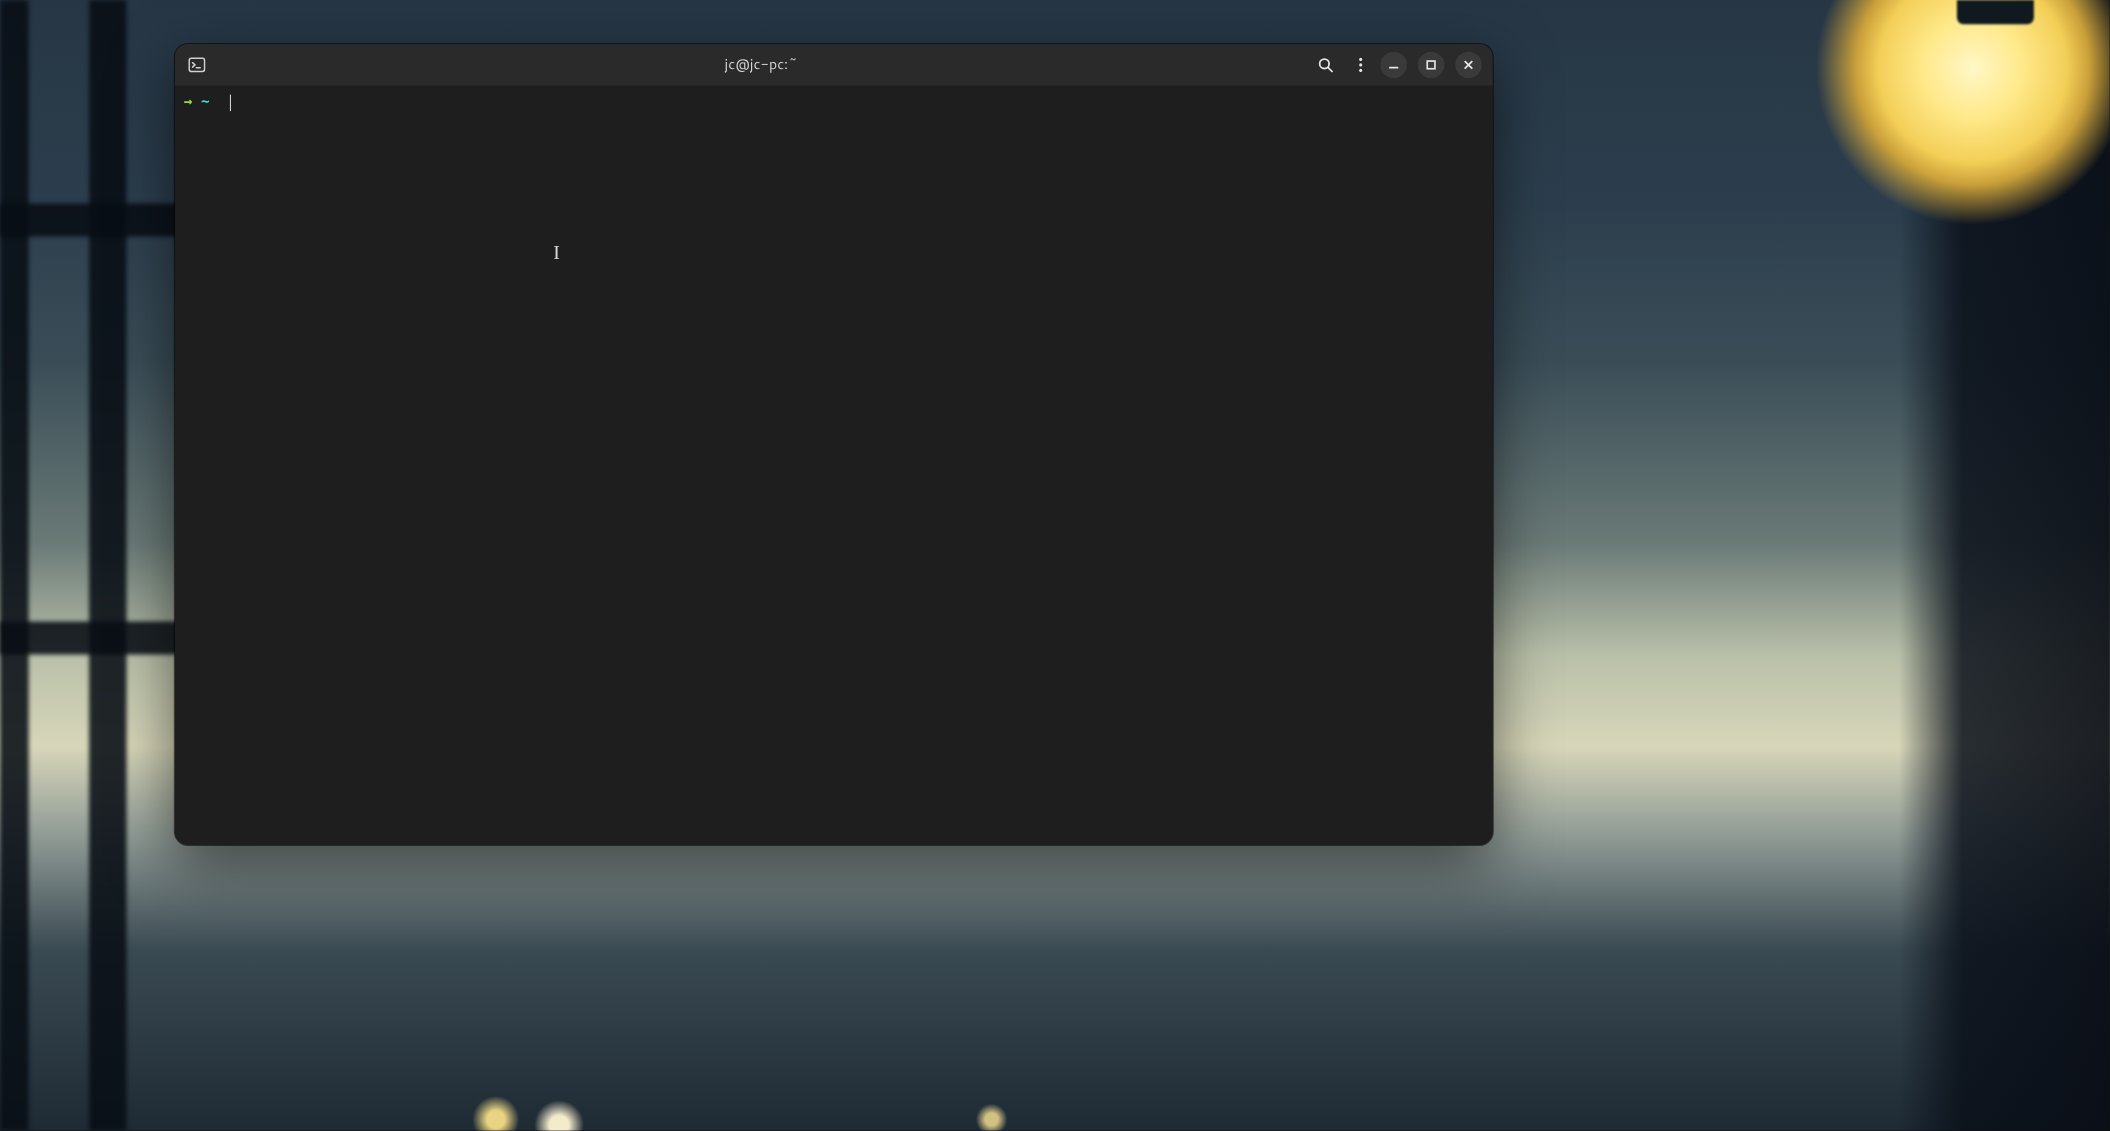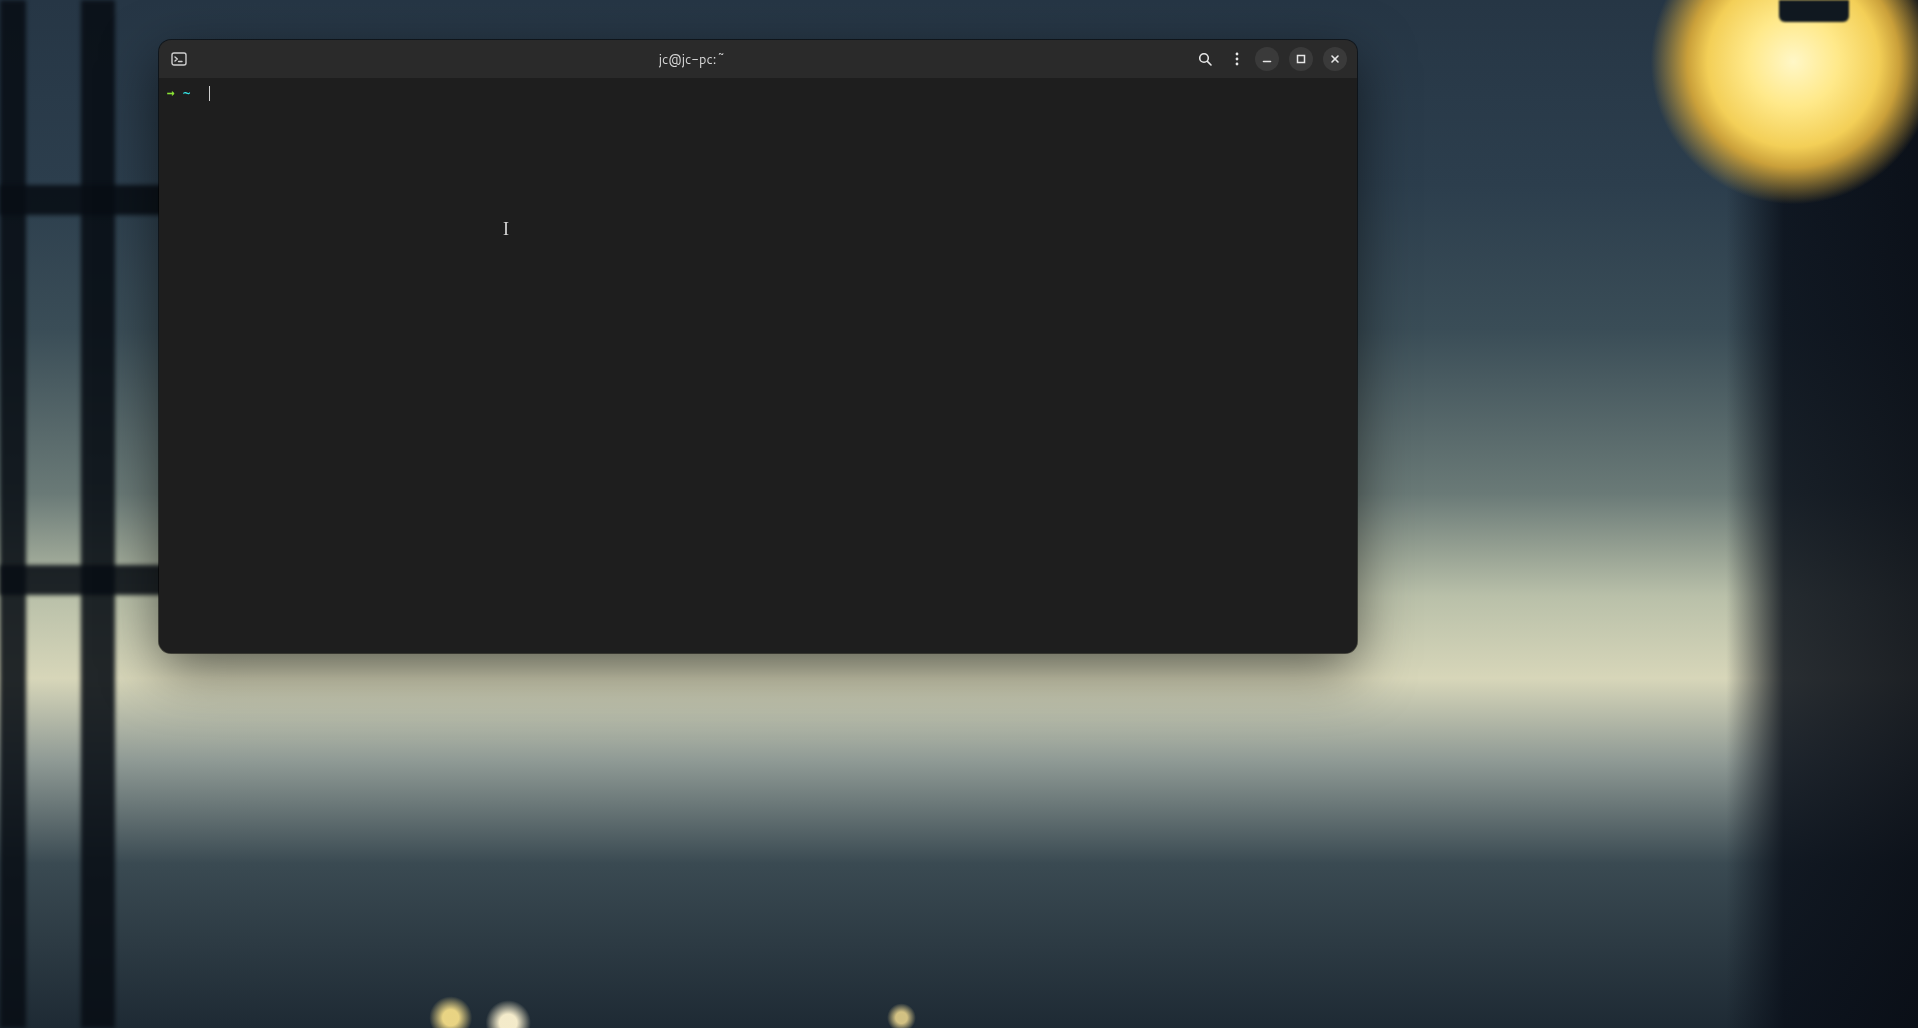--- a/index.html
+++ b/index.html
@@ -40,21 +40,21 @@
   
   .lampcap {
     position:absolute; right:3.6%; top:0; width:70px; height:22px;
     background:#101820; border-radius:0 0 6px 6px; filter: blur(1px);
   }
 
   
   .terminal-window {
     position: absolute;
     left: 159px; top: 40px;
-    width: 1198px; height: 613px;
+    width: 1198px; height: 728px;
     background: #1e1e1e;
     border-radius: 12px;
     box-shadow: 0 18px 55px rgba(0,0,0,.55), 0 0 0 1px rgba(0,0,0,.55);
     display: flex; flex-direction: column;
     overflow: hidden;
   }
 
   .titlebar {
     height: 38px;
     background: #2a2a2a;

